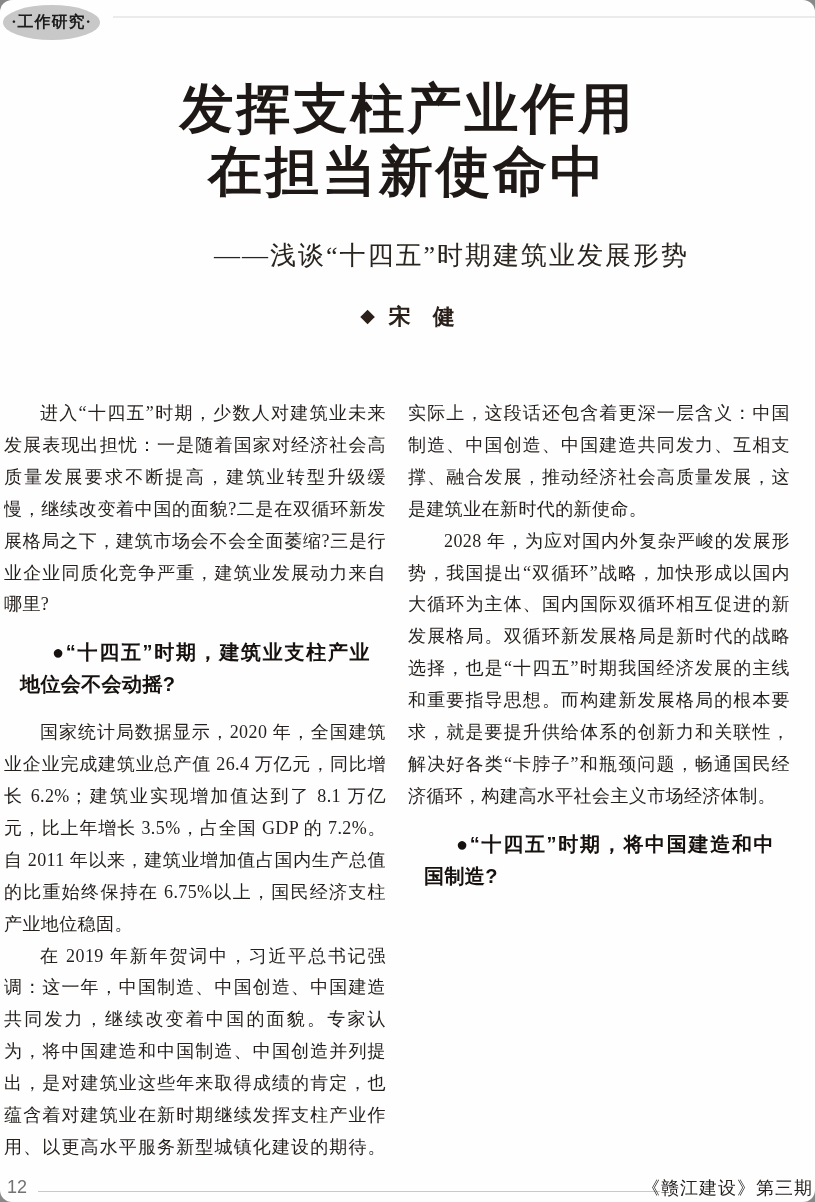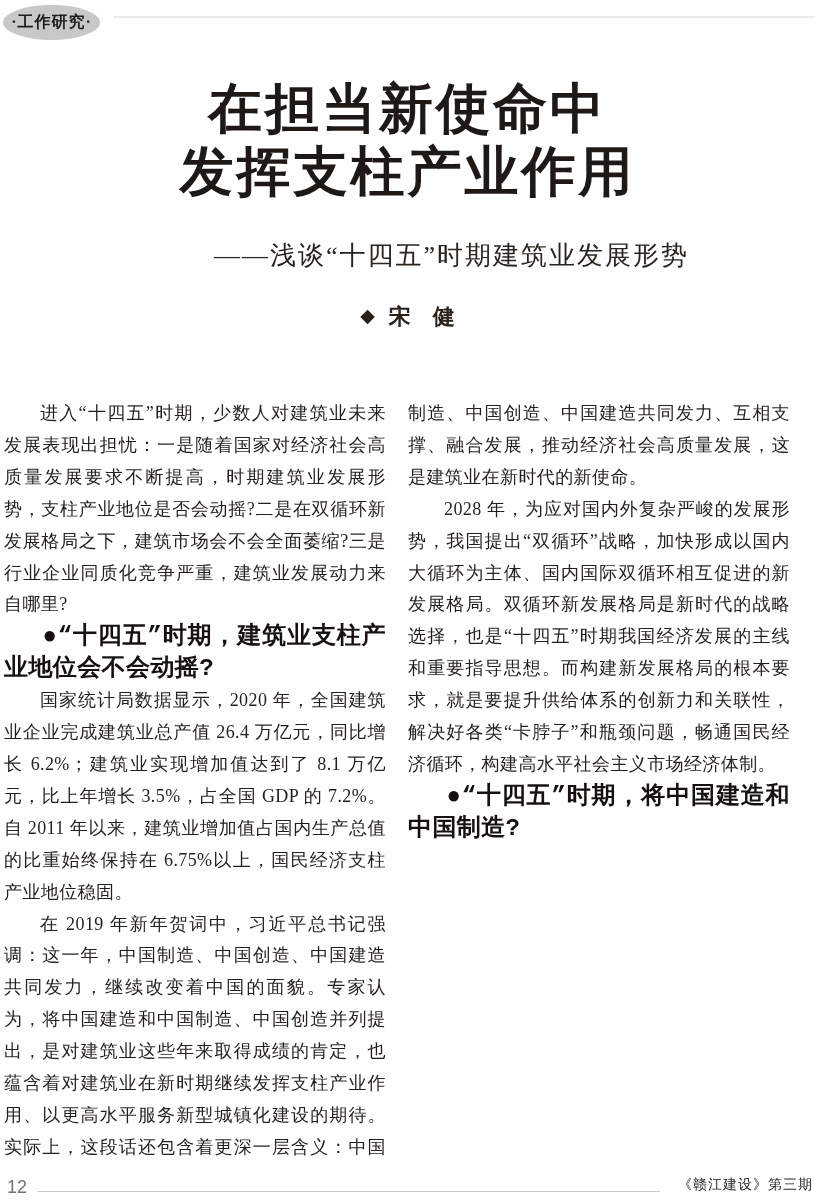--- a/index.html
+++ b/index.html
@@ -4,20 +4,21 @@
 <style>
   html,body{margin:0;padding:0;background:#888;}
   .page{
     position:relative;
     width:815px;height:1202px;
     margin:0 auto;
     background:#fefefe;
     overflow:hidden;
     color:#241f1c;
     font-family:"Liberation Serif","DejaVu Serif",serif;
+    border-radius:12px;
   }
   
   .badge{
     position:absolute;left:3px;top:5px;
     width:97px;height:35px;
     background:#c8c8c8;
     border-radius:50%;
     display:flex;align-items:center;justify-content:center;
     font-size:16px;font-weight:bold;
     letter-spacing:1px;color:#1c1c1c;
@@ -50,63 +51,63 @@
     position:absolute;left:4px;top:398px;
     width:786px;height:768px;
     column-count:2;column-gap:22px;column-fill:auto;
     overflow:hidden;
     font-size:18px;line-height:31.9px;
     text-align:justify;text-justify:inter-character;
     letter-spacing:0.4px;
   }
   .para{margin:0;text-indent:2em;}
   .sec-heading{
-    margin:0;text-indent:1.6em;
-    font-family:Liberation Mono, monospace;
-    font-weight:bold;font-size:24px;line-height:31.9px;
+    margin:16px;text-indent:1.6em;
+    font-family:Liberation Sans, sans-serif;
+    font-weight:bold;font-size:20px;line-height:31.9px;
     color:#16110e;
   }
   
   .page-num{
     position:absolute;left:7px;top:1177px;
     font-family:"Liberation Sans","DejaVu Sans",sans-serif;
     font-size:18px;color:#737373;
   }
   .footer-rule{
     position:absolute;left:38px;top:1191px;
     width:622px;height:1px;background:#c9c9c9;
   }
   .journal{
     position:absolute;right:2px;top:1176px;
-    font-size:14px;letter-spacing:1px;color:#241f1c;
+    font-size:18px;letter-spacing:1px;color:#241f1c;
   }
 </style>
 </head>
 <body>
 
 <div class="page">
 
   <div class="badge">
     <span>·工作研究·</span>
   </div>
   <div class="top-rule"></div>
 
   <div class="title">
+    <div>发挥支柱产业作用</div>
     <div>在担当新使命中</div>
-    <div>发挥支柱产业作用</div>
   </div>
 
   <div class="subtitle">——浅谈“十四五”时期建筑业发展形势</div>
 
   <div class="author">
     <span class="diamond">◆</span><span>宋　健</span>
   </div>
 
   <div class="body-flow">
-    <p class="para">进入“十四五”时期，少数人对建筑业未来发展表现出担忧：一是随着国家对经济社会高质量发展要求不断提高，时期建筑业发展形势，支柱产业地位是否会动摇?二是在双循环新发展格局之下，建筑市场会不会全面萎缩?三是行业企业同质化竞争严重，建筑业发展动力来自哪里?</p>
+    <p class="para">进入“十四五”时期，少数人对建筑业未来发展表现出担忧：一是随着国家对经济社会高质量发展要求不断提高，建筑业转型升级缓慢，继续改变着中国的面貌?二是在双循环新发展格局之下，建筑市场会不会全面萎缩?三是行业企业同质化竞争严重，建筑业发展动力来自哪里?</p>
     <p class="sec-heading">●“十四五”时期，建筑业支柱产业地位会不会动摇?</p>
     <p class="para">国家统计局数据显示，2020 年，全国建筑业企业完成建筑业总产值 26.4 万亿元，同比增长 6.2%；建筑业实现增加值达到了 8.1 万亿元，比上年增长 3.5%，占全国 GDP 的 7.2%。自 2011 年以来，建筑业增加值占国内生产总值的比重始终保持在 6.75%以上，国民经济支柱产业地位稳固。</p>
     <p class="para">在 2019 年新年贺词中，习近平总书记强调：这一年，中国制造、中国创造、中国建造共同发力，继续改变着中国的面貌。专家认为，将中国建造和中国制造、中国创造并列提出，是对建筑业这些年来取得成绩的肯定，也蕴含着对建筑业在新时期继续发挥支柱产业作用、以更高水平服务新型城镇化建设的期待。实际上，这段话还包含着更深一层含义：中国制造、中国创造、中国建造共同发力、互相支撑、融合发展，推动经济社会高质量发展，这是建筑业在新时代的新使命。</p>
     <p class="para">2028 年，为应对国内外复杂严峻的发展形势，我国提出“双循环”战略，加快形成以国内大循环为主体、国内国际双循环相互促进的新发展格局。双循环新发展格局是新时代的战略选择，也是“十四五”时期我国经济发展的主线和重要指导思想。而构建新发展格局的根本要求，就是要提升供给体系的创新力和关联性，解决好各类“卡脖子”和瓶颈问题，畅通国民经济循环，构建高水平社会主义市场经济体制。</p>
     <p class="sec-heading">●“十四五”时期，将中国建造和中国制造?</p>
 
   </div>
 
   <div class="page-num">12</div>
   <div class="footer-rule"></div>

